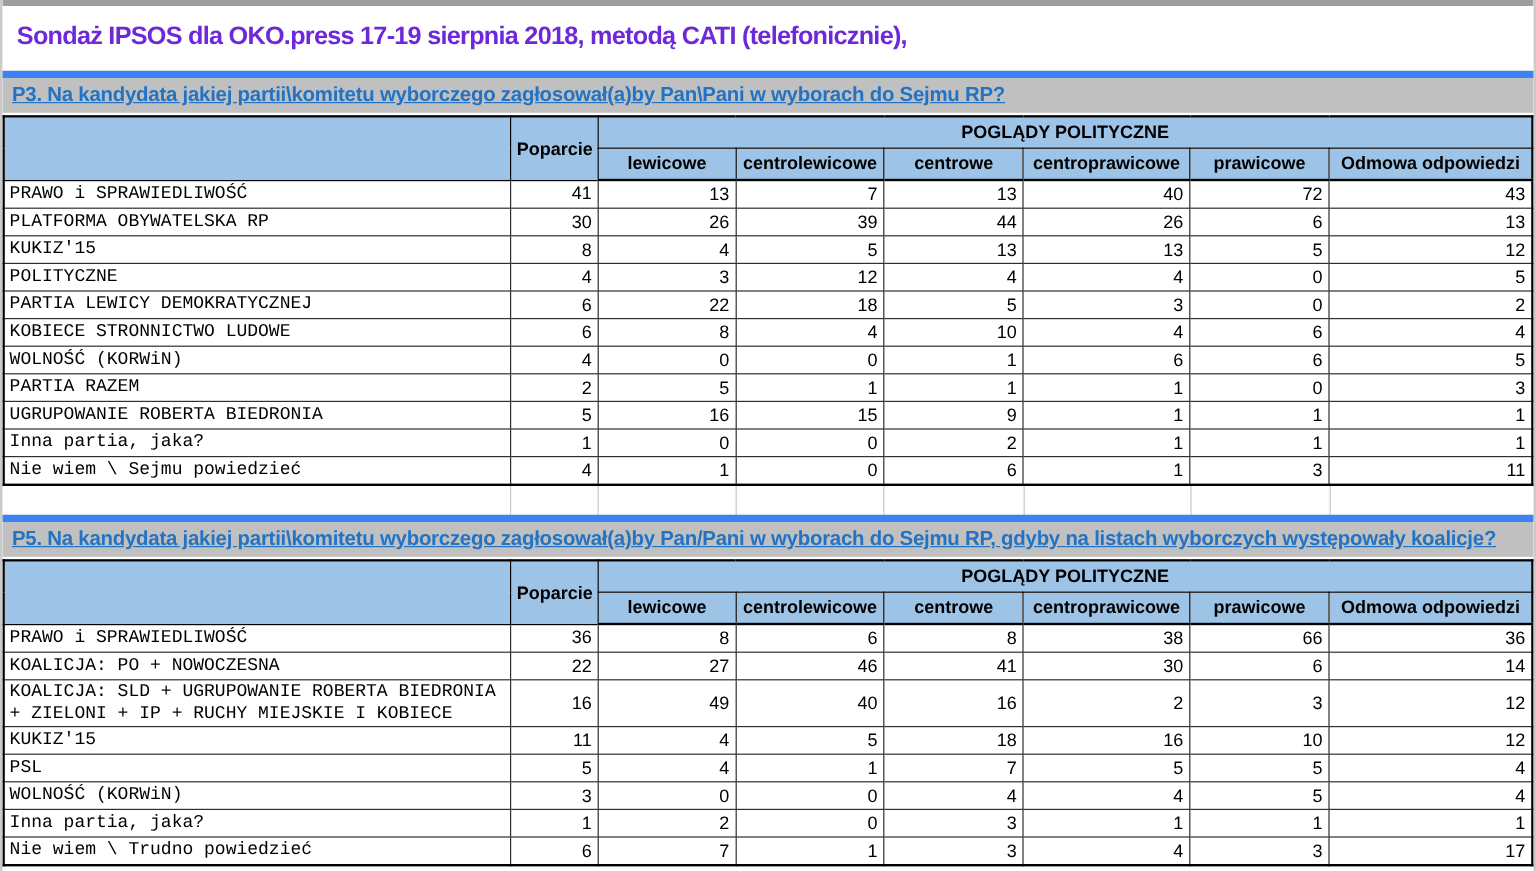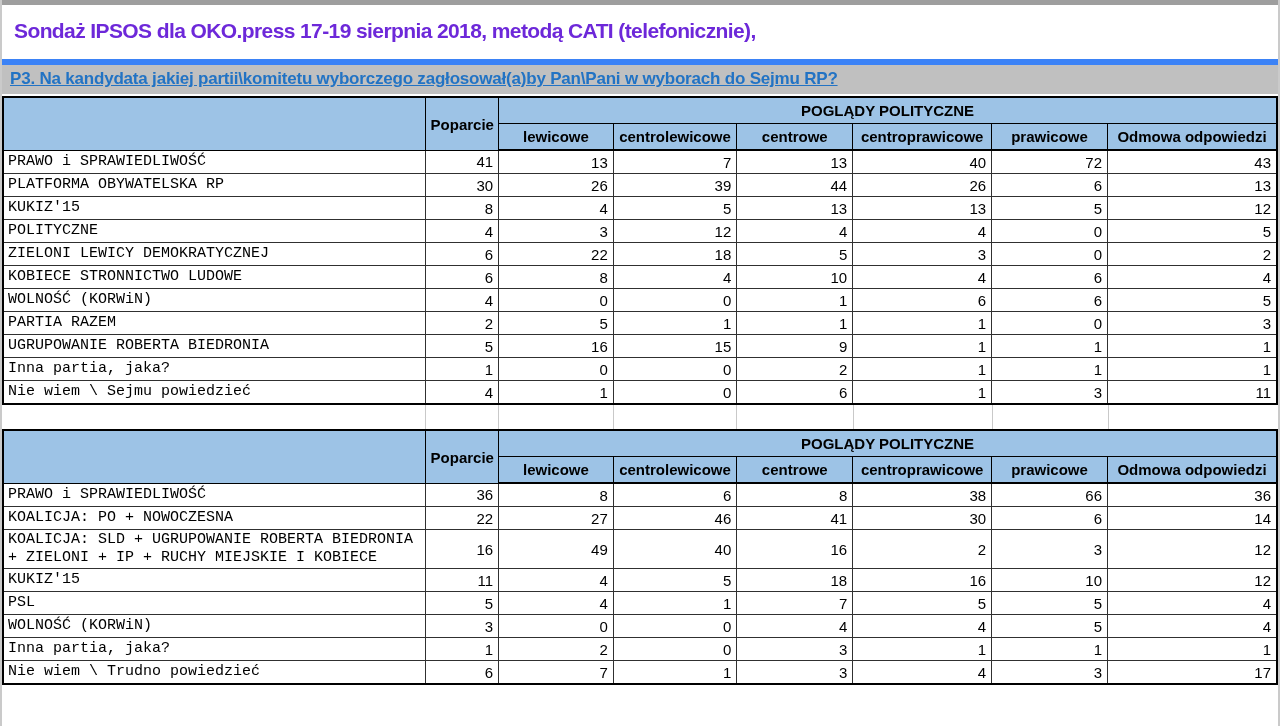--- a/index.html
+++ b/index.html
@@ -103,21 +103,21 @@
             <td class="party">POLITYCZNE</td>
             <td class="num">4</td>
             <td class="num">3</td>
             <td class="num">12</td>
             <td class="num">4</td>
             <td class="num">4</td>
             <td class="num">0</td>
             <td class="num">5</td>
           </tr>
           <tr>
-            <td class="party">ZIELONI LEWICY DEMOKRATYCZNEJ</td>
+            <td class="party">PARTIA LEWICY DEMOKRATYCZNEJ</td>
             <td class="num">6</td>
             <td class="num">22</td>
             <td class="num">18</td>
             <td class="num">5</td>
             <td class="num">3</td>
             <td class="num">0</td>
             <td class="num">2</td>
           </tr>
           <tr>
             <td class="party">KOBIECE STRONNICTWO LUDOWE</td>
@@ -202,20 +202,23 @@
           <td></td>
       <td></td>
           <td></td>
           <td></td>
           <td></td>
     </tr>
   </tbody>
     </table>
 
   <section>
+    <div class="qbar">
+      <span class="q">P5. Na kandydata jakiej partii\komitetu wyborczego zagłosował(a)by Pan/Pani w wyborach do Sejmu RP, gdyby na listach wyborczych występowały koalicje?</span>
+    </div>
     <table class="data-table">
       <colgroup>
         <col class="c-party">
           <col class="c-sup">
           <col class="c-lew">
           <col class="c-clew">
         <col class="c-cen">
           <col class="c-cpra">
           <col class="c-pra">
           <col class="c-odm">

